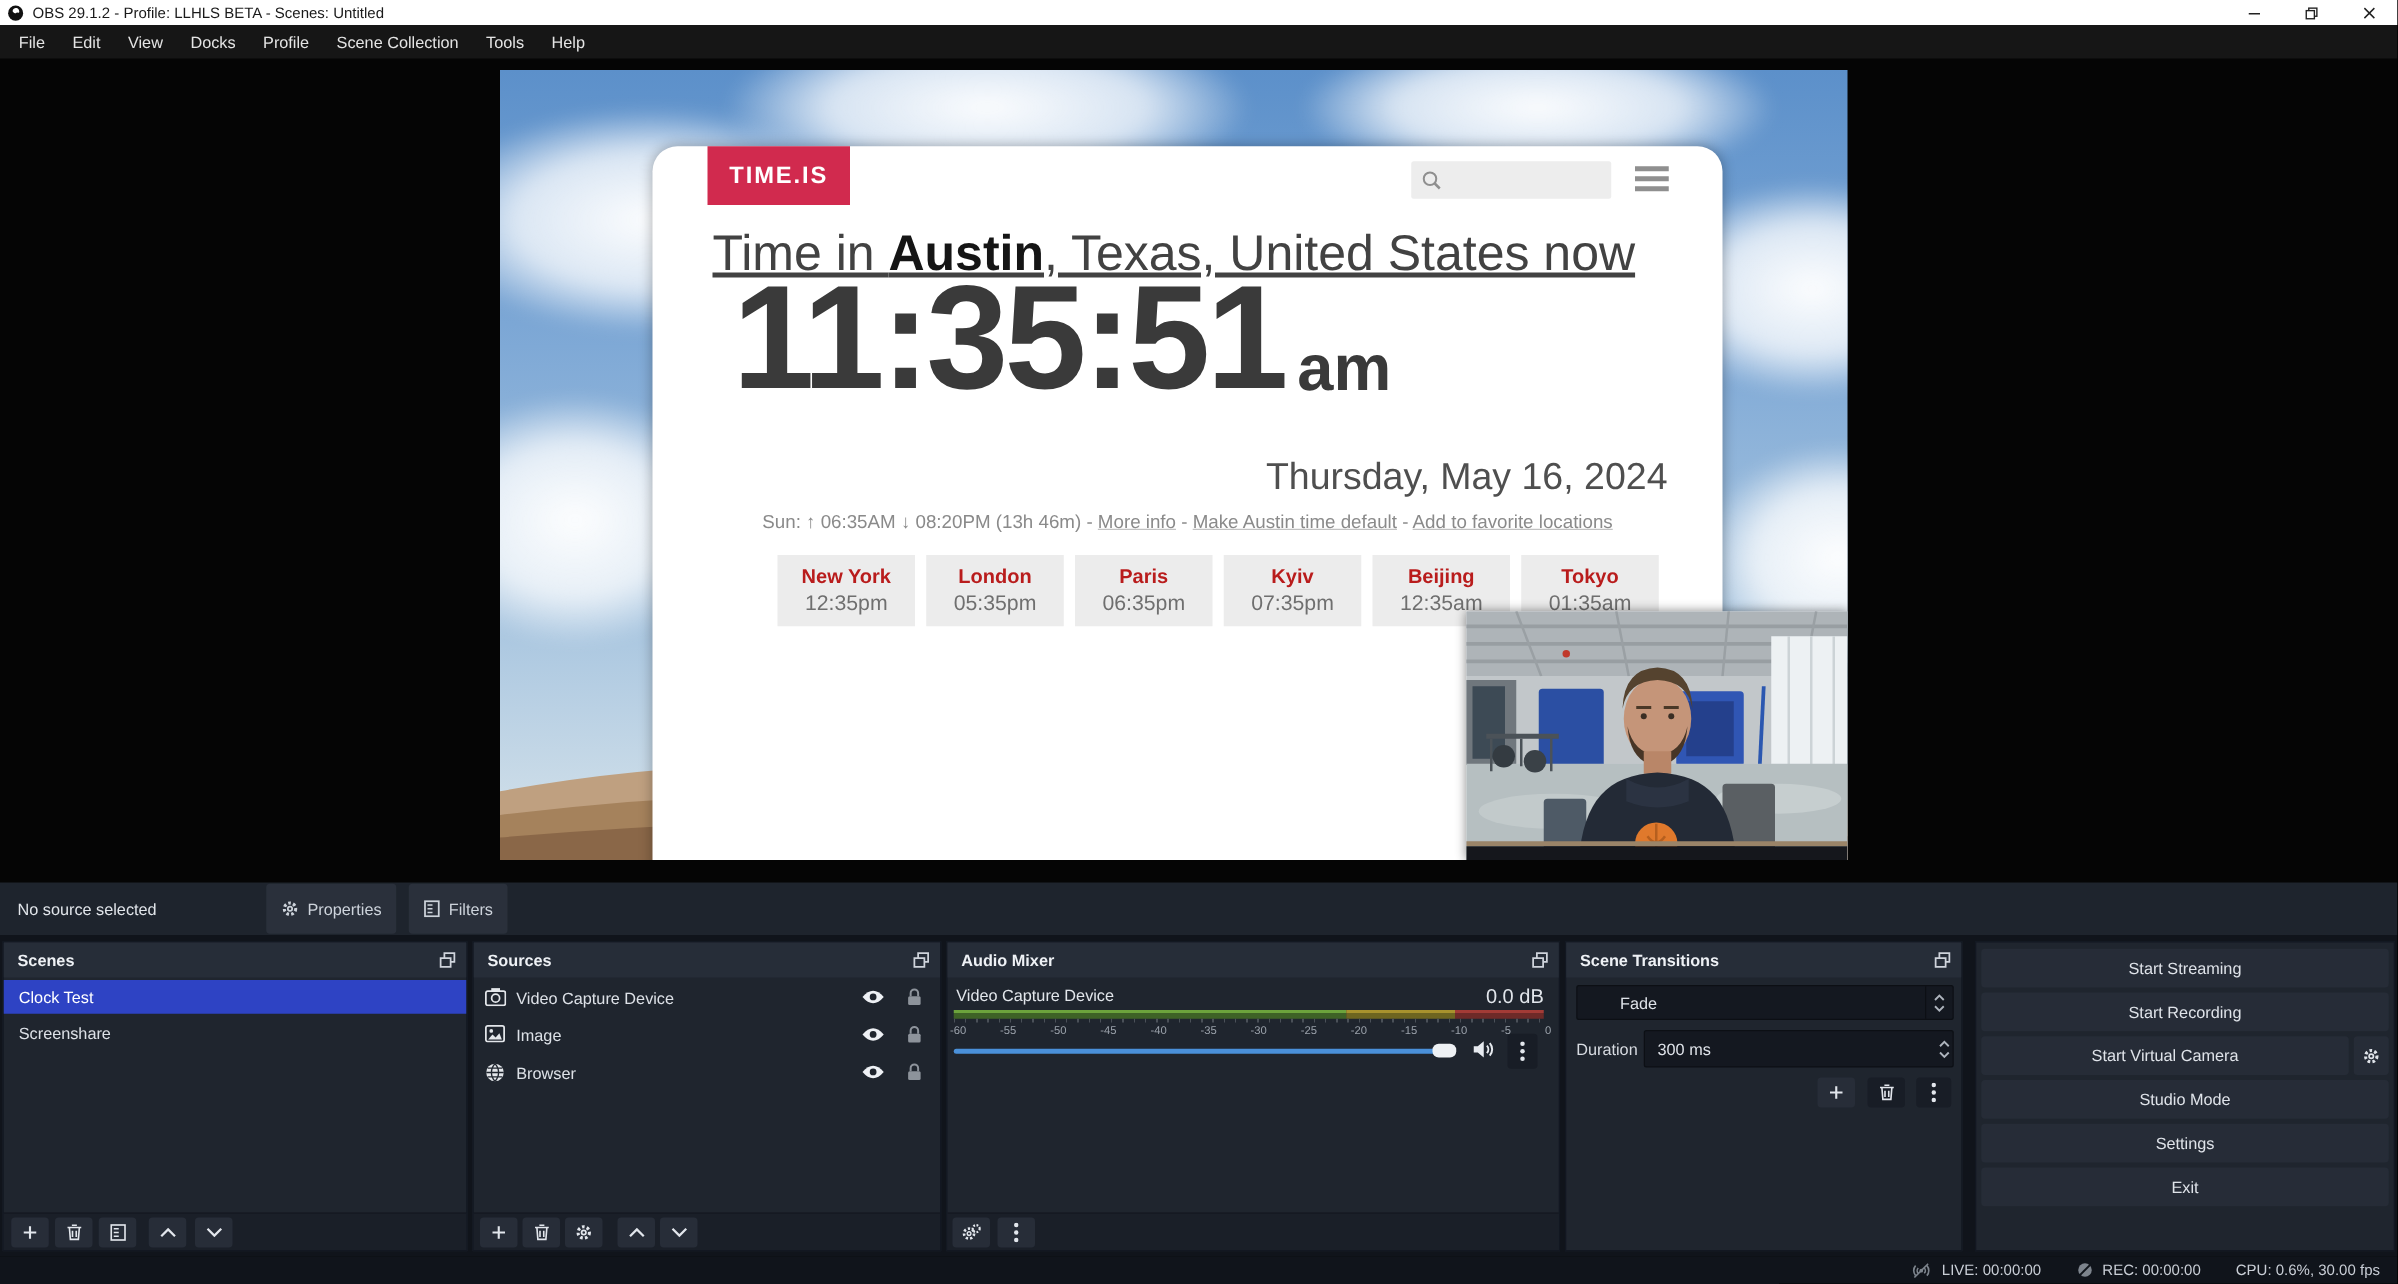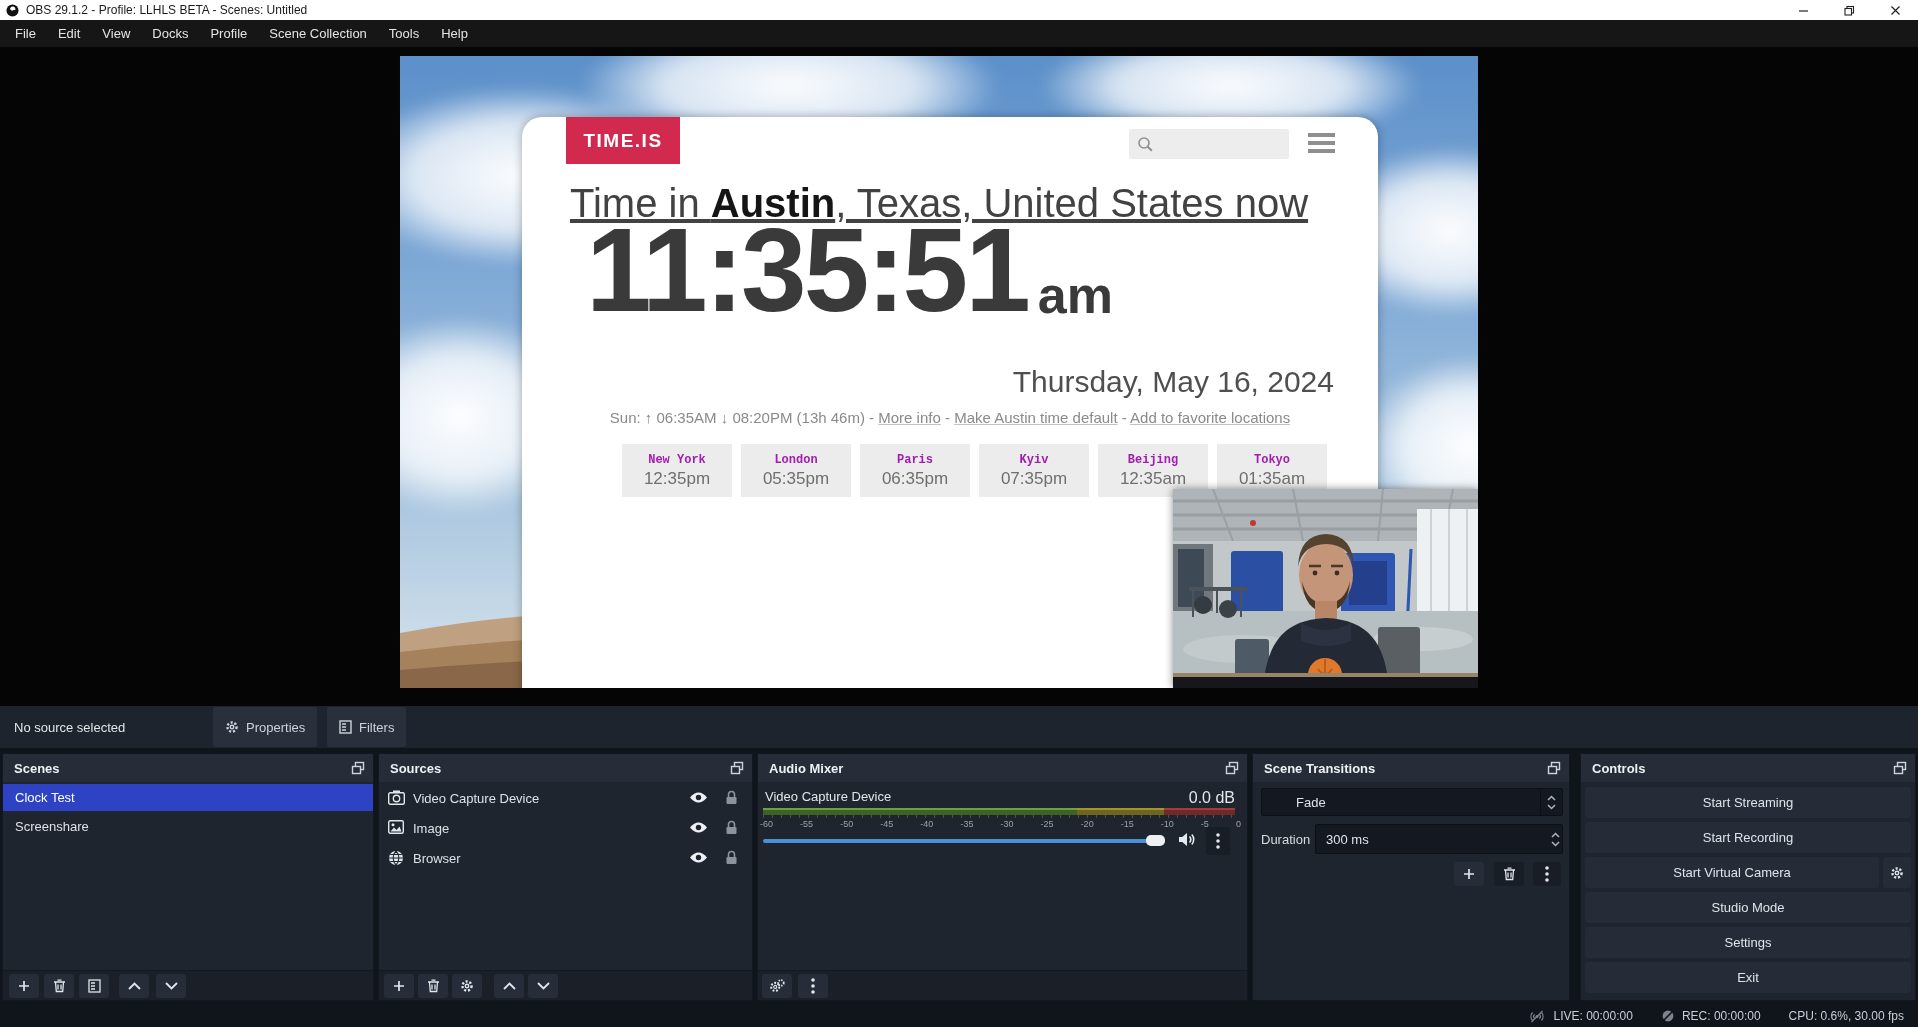--- a/index.html
+++ b/index.html
@@ -31,21 +31,21 @@
   .ti-heading { position:absolute; left:48px; top:64px; font-size:40px; color:#424242; white-space:nowrap;text-decoration:underline; }
   .ti-heading b { color:#151515; }
   .ti-clock { position:absolute; left:64px; top:86px; display:flex; align-items:flex-end; }
   .ti-clock .digits { font-size:118px; line-height:1.15; font-weight:700; letter-spacing:-3px; color:#3a3a3a; }
   .ti-clock .ampm { font-size:52px; font-weight:700; color:#3a3a3a; margin:0 0 14px 10px; }
   .ti-date { position:absolute; right:44px; top:248px; font-size:30px; color:#4f4f4f; }
   .ti-sun { position:absolute; left:0; top:292px; width:100%; text-align:center; font-size:15px; color:#8a8a8a; white-space:nowrap; }
   .ti-sun .lnk { text-decoration:underline; text-decoration-color:#c2c2c2; color:#8a8a8a; }
   .ti-cities { position:absolute; left:100px; top:327px; display:flex; gap:9px; }
   .city { width:110px; background:#ececec; padding:9px 4px 8px; text-align:center; }
-  .city .cn { font-size:12px; font-weight:700; color:#a21caf;font-family:Liberation Mono, monospace; }
+  .city .cn { font-size:16px; font-weight:700; color:#b91c1c; }
   .city .ct { font-size:17px; color:#6f6f6f; margin-top:2px; }
 
   .webcam { position:absolute; left:773px; top:433px; width:305px; height:199px; box-shadow:0 0 8px rgba(0,0,0,.45); }
 
   
   .selbar { position:absolute; left:0; top:706px; width:100%; height:42px; background:#1e242d; display:flex; align-items:center; }
   .selbar .nosource { margin-left:14px; font-size:13px; color:#e1e5ea; }
   .selbtn { height:40px; background:#2a303b; border-radius:3px; display:flex; align-items:center; gap:7px; padding:0 12px; color:#cdd3db; font-size:13px; }
   .selbtn.p { position:absolute; left:213px; } .selbtn.f { position:absolute; left:327px; }
 
@@ -525,27 +525,20 @@
               <circle cx="2" cy="2" r="1.8" fill="#e2e6ec"></circle>
                 <circle cx="2" cy="8" r="1.8" fill="#e2e6ec"></circle>
                 <circle cx="2" cy="14" r="1.8" fill="#e2e6ec"></circle>
             </svg>
           </div>
         </div>
       </div>
     </section>
 
     <section class="panel" style="left:1580px; width:336px;">
-      <div class="phead">
-        <span class="ptitle">Controls</span>
-        <svg width="14" height="14" viewBox="0 0 14 14" fill="none" stroke="#cfd4dc" stroke-width="1.4">
-          <rect x="4.5" y="1.5" width="8" height="7"></rect>
-            <rect x="1.5" y="5.5" width="8" height="7" fill="#262d38"></rect>
-        </svg>
-      </div>
       <div class="pbody ctl-body">
         <div class="ctl-btn">Start Streaming</div>
         <div class="ctl-btn">Start Recording</div>
         <div class="ctl-vrow">
           <div class="ctl-btn">Start Virtual Camera</div>
           <div class="ctl-gear">
             <svg width="14" height="14" viewBox="0 0 16 16">
               <circle cx="8" cy="8" r="5.2" fill="none" stroke="#dfe3e9" stroke-width="2.8" stroke-dasharray="2.4 2.05"></circle>
               <circle cx="8" cy="8" r="2" fill="none" stroke="#dfe3e9" stroke-width="1.6"></circle>
             </svg>

